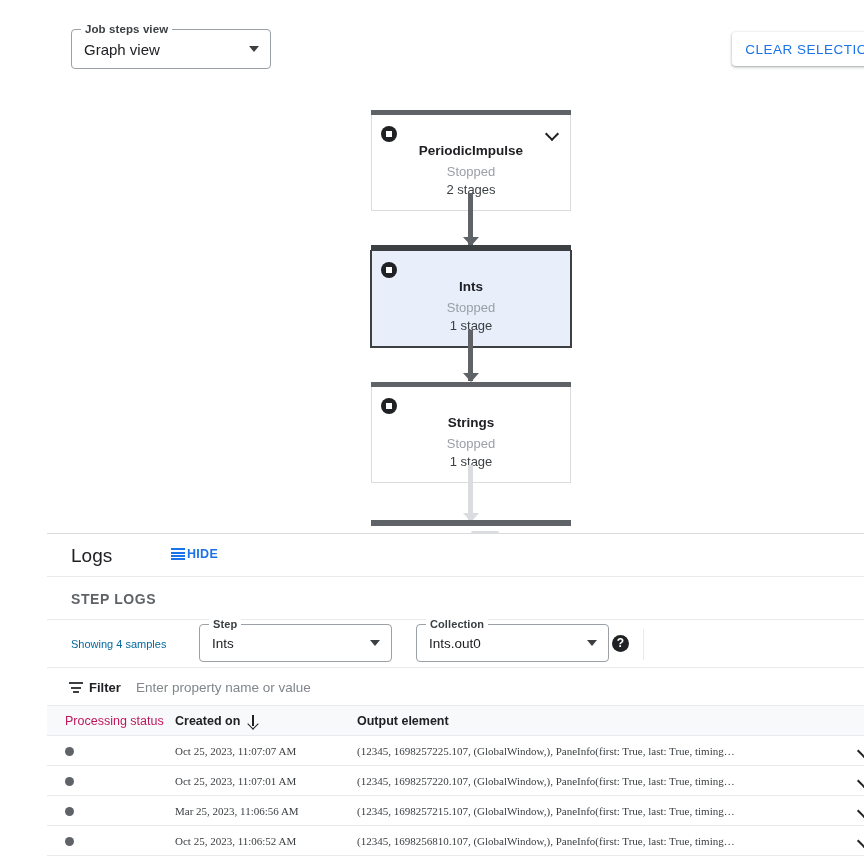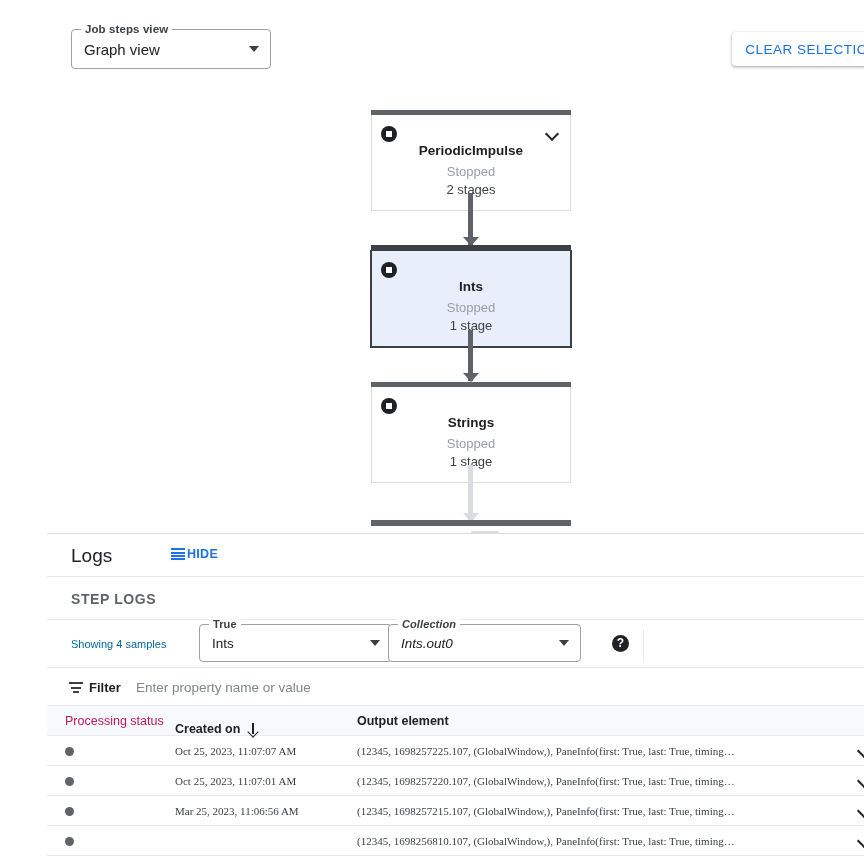--- a/index.html
+++ b/index.html
@@ -259,21 +259,21 @@
     height: 48px;
     border-bottom: 1px solid #e8eaed;
   }
   .showing-text {
     position: absolute; left: 24px; top: 50%;
     transform: translateY(-50%);
     font-size: 11px; color: #0369a1;
     white-space: nowrap;
   }
   #step-select { left: 152px; top: 4px; width: 193px; height: 38px; }
-  #collection-select { left: 341px; top: 4px; width: 193px; height: 38px; font-style: italic; }
+  #collection-select { left: 369px; top: 4px; width: 193px; height: 38px; }
   #step-select .sel-value, #collection-select .sel-value { font-size: 13.5px; }
   #step-select .notch-label, #collection-select .notch-label { font-size: 11px; }
 
   .help-icon {
     width: 17px; height: 17px;
     border-radius: 50%;
     background: #202124;
     color: #fff;
     font-size: 12px;
     font-weight: 700;
@@ -330,21 +330,21 @@
     background: #f8f9fa;
     border-bottom: 1px solid #e8eaed;
   }
   .th {
     position: absolute; top: 0; height: 30px;
     display: flex; align-items: center;
     font-size: 12.5px;
     white-space: nowrap;
   }
   #th-status { left: 18px; color: #be185d; font-weight: 400; }
-  #th-created { left: 128px; color: #202124; font-weight: 700; align-items: flex-end; }
+  #th-created { left: 128px; color: #202124; font-weight: 700; }
   #th-output { left: 310px; color: #202124; font-weight: 700; }
   .sort-arrow {
     display: inline-block;
     margin-left: 7px;
     width: 12px; height: 13px;
     position: relative;
   }
   .sort-arrow::before {
     content: "";
     position: absolute; left: 5px; top: 0;
@@ -490,21 +490,21 @@
     </div>
 
     <div class="tabs">
       <div class="tab" id="tab-step-logs">STEP LOGS</div>
     </div>
 
     <div class="sampling-bar">
       <span class="showing-text">Showing 4 samples</span>
 
       <div class="mat-select" id="step-select">
-        <span class="notch-label">True</span>
+        <span class="notch-label">Step</span>
         <span class="sel-value">Ints</span>
         <span class="caret"></span>
       </div>
 
       <div class="mat-select" id="collection-select">
         <span class="notch-label">Collection</span>
         <span class="sel-value">Ints.out0</span>
         <span class="caret"></span>
       </div>
 
@@ -581,20 +581,21 @@
             <path d="M5 5h6v2H7v10h10v-4h2v6H5z" fill="#202124"></path>
             <path d="M14 3h7v7h-2V6.4l-7.3 7.3-1.4-1.4L17.6 5H14z" fill="#202124"></path>
           </svg>
         </span>
       </div>
 
       <div class="trow">
         <div class="cell cell-status">
           <span class="status-dot"></span>
         </div>
+        <div class="cell cell-created">Oct 25, 2023, 11:06:52 AM</div>
         <div class="cell cell-output">(12345, 1698256810.107, (GlobalWindow,), PaneInfo(first: True, last: True, timing…</div>
         <span class="row-caret"></span>
         <span class="row-open">
           <svg width="14" height="14" viewBox="0 0 24 24" aria-hidden="true">
             <path d="M5 5h6v2H7v10h10v-4h2v6H5z" fill="#202124"></path>
             <path d="M14 3h7v7h-2V6.4l-7.3 7.3-1.4-1.4L17.6 5H14z" fill="#202124"></path>
           </svg>
         </span>
       </div>
     </div>

